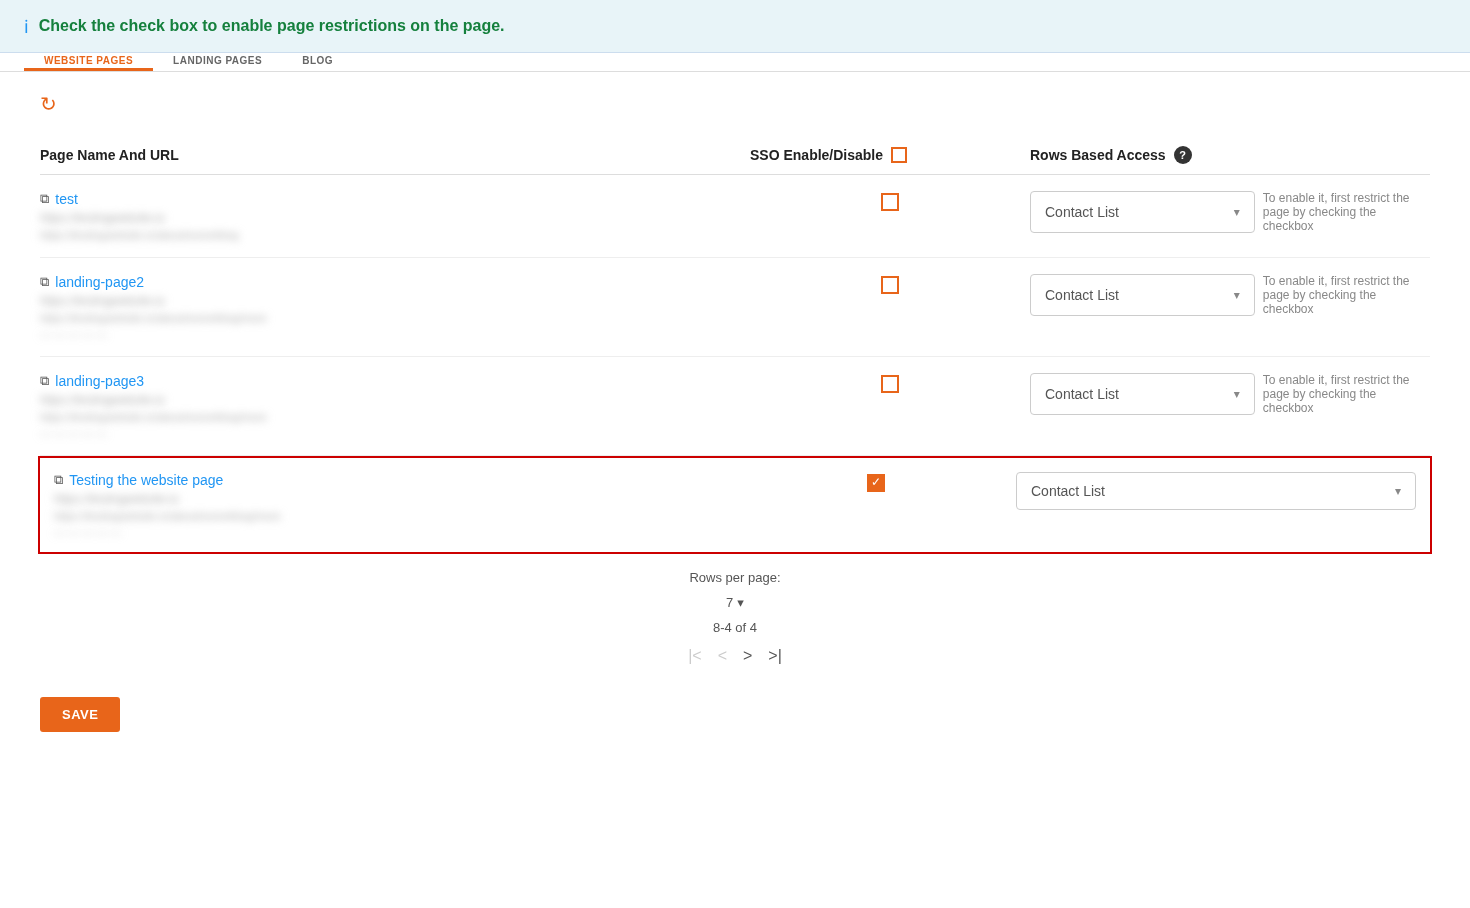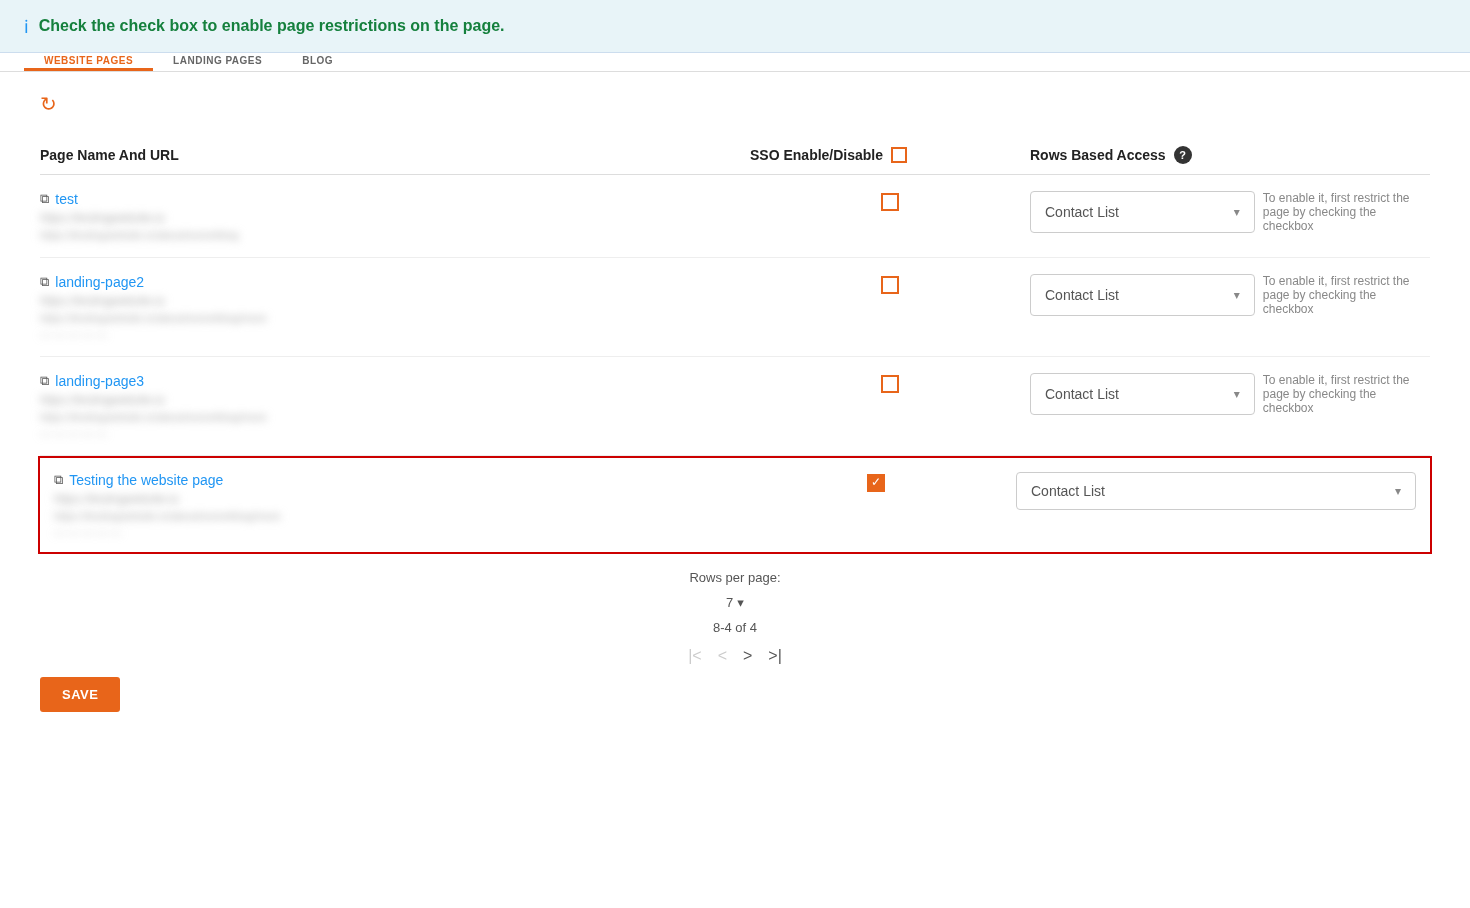--- a/index.html
+++ b/index.html
@@ -233,21 +233,21 @@
     .save-btn {
       background: #e8651a;
       color: #fff;
       border: none;
       padding: 10px 22px;
       font-size: 13px;
       font-weight: 700;
       letter-spacing: 0.5px;
       cursor: pointer;
       border-radius: 3px;
-      margin-top: 0;
+      margin-top: 20px;
     }
   </style>
 </head>
 <body>
 
 <div class="info-banner">
   <span class="info-icon">ℹ</span>
   <span class="info-text">Check the check box to enable page restrictions on the page.</span>
 </div>
 

